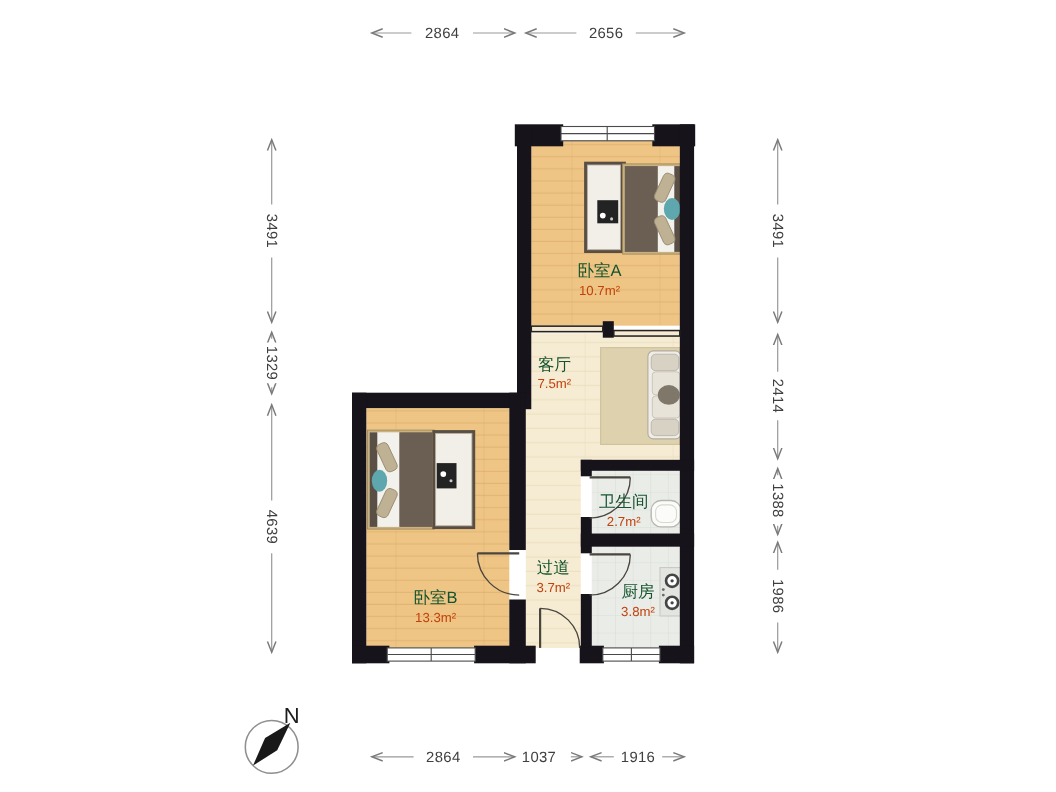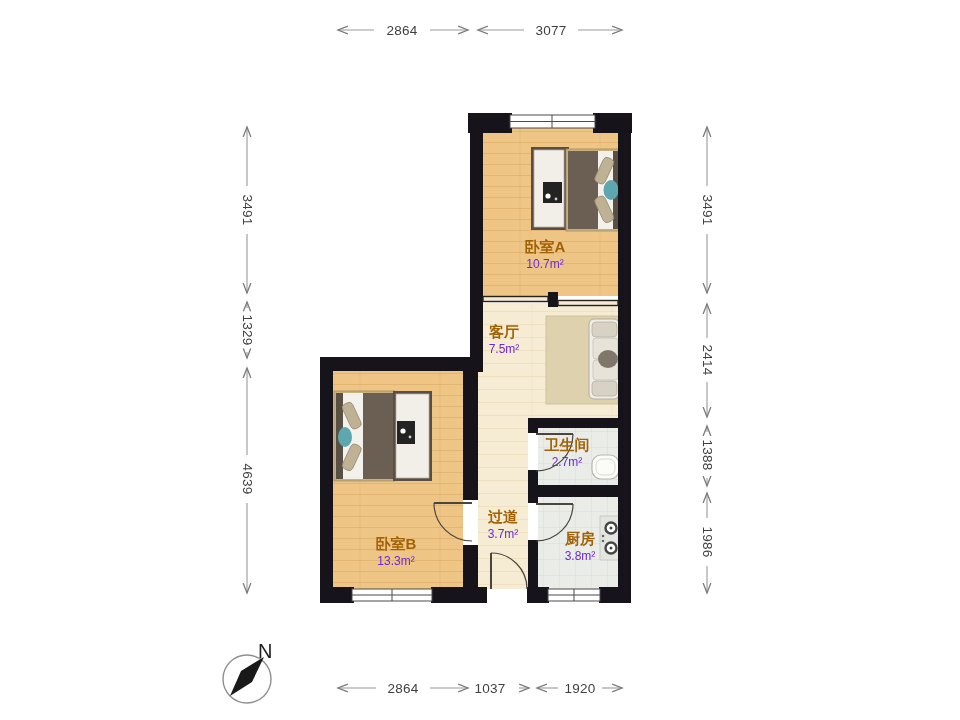--- a/index.html
+++ b/index.html
@@ -13,22 +13,22 @@
     position:absolute;transform:translate(-50%,-50%);
     font-size:13.5px;color:#3f3f3f;background:#ffffff;padding:0 3px;
     white-space:nowrap;letter-spacing:.3px;
   }
   .dim-v{transform:translate(-50%,-50%) rotate(90deg);}
   
   .room-label{
     position:absolute;transform:translateX(-50%);text-align:center;line-height:1.25;
     white-space:nowrap;
   }
-  .room-name{font-size:15px;color:#a16207;font-weight:bold;}
-  .room-area{font-size:12px;color:#6d28d9;}
+  .room-name{font-size:15px;color:#14532d;font-weight:normal;}
+  .room-area{font-size:12px;color:#c2410c;}
   .north-n{
     position:absolute;font-size:20px;color:#1d1d1d;font-weight:normal;
   }
 </style>
 </head>
 <body>
 
 <div class="canvas">
 
   <svg class="plan-svg" width="960" height="720" viewBox="0 0 960 720">
@@ -228,46 +228,46 @@
       <line x1="707" y1="566" x2="707" y2="593" marker-end="url(#arr)"></line>
     </g>
 
     <g>
       <circle cx="247" cy="679" r="24" fill="none" stroke="#8f8f8f" stroke-width="1.4"></circle>
       <polygon points="264,657 252,682 230,696 241,671" fill="#191919"></polygon>
     </g>
   </svg>
 
   <div class="dim" style="left:402px;top:30px">2864</div>
-  <div class="dim" style="left:551px;top:30px">3077</div>
+  <div class="dim" style="left:551px;top:30px">2656</div>
 
   <div class="dim" style="left:403px;top:688px">2864</div>
   <div class="dim" style="left:490px;top:688px">1037</div>
-  <div class="dim" style="left:580px;top:688px">1920</div>
+  <div class="dim" style="left:580px;top:688px">1916</div>
 
   <div class="dim dim-v" style="left:247px;top:210px">3491</div>
   <div class="dim dim-v" style="left:247px;top:330px">1329</div>
   <div class="dim dim-v" style="left:247px;top:479px">4639</div>
 
   <div class="dim dim-v" style="left:707px;top:210px">3491</div>
   <div class="dim dim-v" style="left:707px;top:360px">2414</div>
   <div class="dim dim-v" style="left:707px;top:455px">1388</div>
   <div class="dim dim-v" style="left:707px;top:542px">1986</div>
 
   <div class="room-label" style="left:545px;top:238px">
     <div class="room-name">卧室A</div>
     <div class="room-area">10.7m²</div>
   </div>
 
   <div class="room-label" style="left:504px;top:323px">
     <div class="room-name">客厅</div>
     <div class="room-area">7.5m²</div>
   </div>
 
-  <div class="room-label" style="left:567px;top:436px">
+  <div class="room-label" style="left:567px;top:448px">
     <div class="room-name">卫生间</div>
     <div class="room-area">2.7m²</div>
   </div>
 
   <div class="room-label" style="left:503px;top:508px">
     <div class="room-name">过道</div>
     <div class="room-area">3.7m²</div>
   </div>
 
   <div class="room-label" style="left:580px;top:530px">

